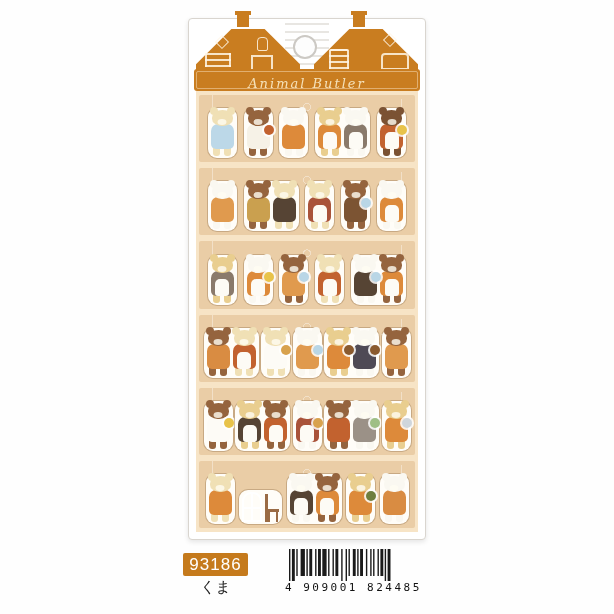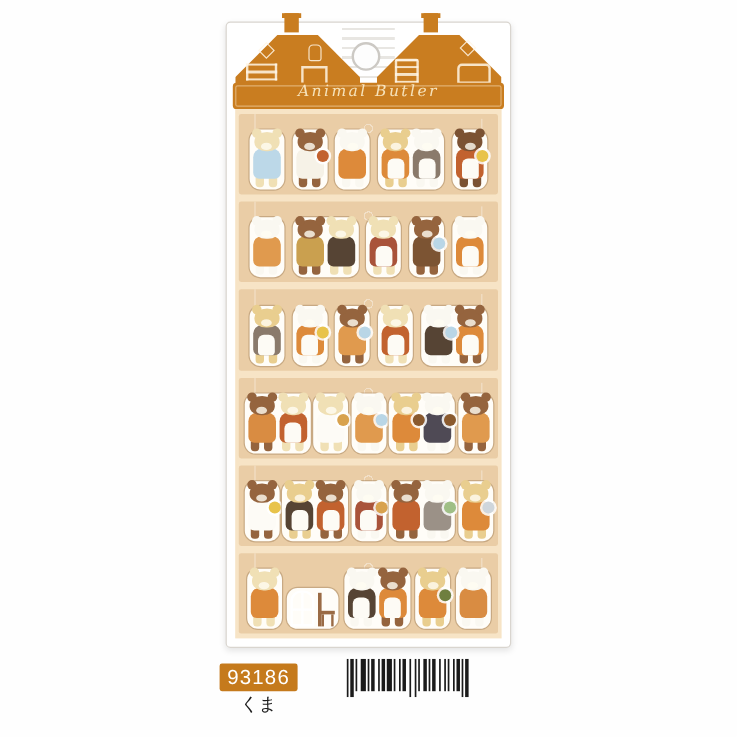--- a/index.html
+++ b/index.html
@@ -29,21 +29,21 @@
   .art-table{left:62px;top:36px;width:18px;height:12px;border-width:2px 2px 0 2px;}
   .art-drawer{left:140px;top:30px;width:16px;height:18px;border-radius:2px;
               background:repeating-linear-gradient(180deg,transparent 0 4px,rgba(255,246,230,.85) 4px 6px);}
   .art-bed{left:192px;top:34px;width:24px;height:13px;border-radius:4px 4px 0 0;}
   .art-diamond{left:196px;top:16px;width:8px;height:8px;transform:rotate(45deg);border-width:1.5px;}
   .hole{position:absolute;left:104px;top:16px;width:24px;height:24px;border-radius:50%;
         background:#fdfdfd;border:2px solid #ccc9c4;box-sizing:border-box;}
 
   
   .banner{position:absolute;left:5px;top:50px;width:226px;height:22px;background:#c97d20;
-          border-radius:3px;display:flex;align-items:flex-start;justify-content:center;}
+          border-radius:3px;display:flex;align-items:flex-end;justify-content:center;}
   .banner::after{content:"";position:absolute;inset:2px;border:1px solid rgba(255,238,210,.45);border-radius:2px;pointer-events:none;}
   .banner-text{font-family:"DejaVu Serif",serif;font-style:italic;font-size:13px;letter-spacing:2px;color:#f6e2ba;}
 
   
   .sheet{position:absolute;left:7px;top:72px;width:222px;height:441px;background:#f7e4c6;
          box-sizing:border-box;padding:4px 3px;display:flex;flex-direction:column;gap:6px;}
   .row-band{flex:1;background:#eacda6;border-radius:2px;position:relative;
             display:flex;align-items:flex-end;justify-content:space-evenly;padding:2px 2px 4px;overflow:hidden;}
   .row-band::before{content:"";position:absolute;inset:0;opacity:.55;pointer-events:none;background:
       linear-gradient(rgba(255,255,255,.7),rgba(255,255,255,.7)) 6% 0/1px 70% no-repeat,
@@ -709,15 +709,16 @@
         <rect x="72.2" y="0" width="1.4" height="27" fill="#1a1a1a"></rect>
         <rect x="75.1" y="0" width="2.9" height="27" fill="#1a1a1a"></rect>
         <rect x="80.9" y="0" width="1.4" height="27" fill="#1a1a1a"></rect>
         <rect x="85.2" y="0" width="1.4" height="27" fill="#1a1a1a"></rect>
         <rect x="88.1" y="0" width="1.4" height="27" fill="#1a1a1a"></rect>
         <rect x="92.5" y="0" width="1.4" height="27" fill="#1a1a1a"></rect>
         <rect x="95.4" y="0" width="2.9" height="27" fill="#1a1a1a"></rect>
         <rect x="99.7" y="0" width="1.4" height="32" fill="#1a1a1a"></rect>
         <rect x="102.6" y="0" width="2.9" height="32" fill="#1a1a1a"></rect>
       </svg>
+    <div class="digits">4 909001 824485</div>
   </div>
 
 </div>
 
 </body></html>

